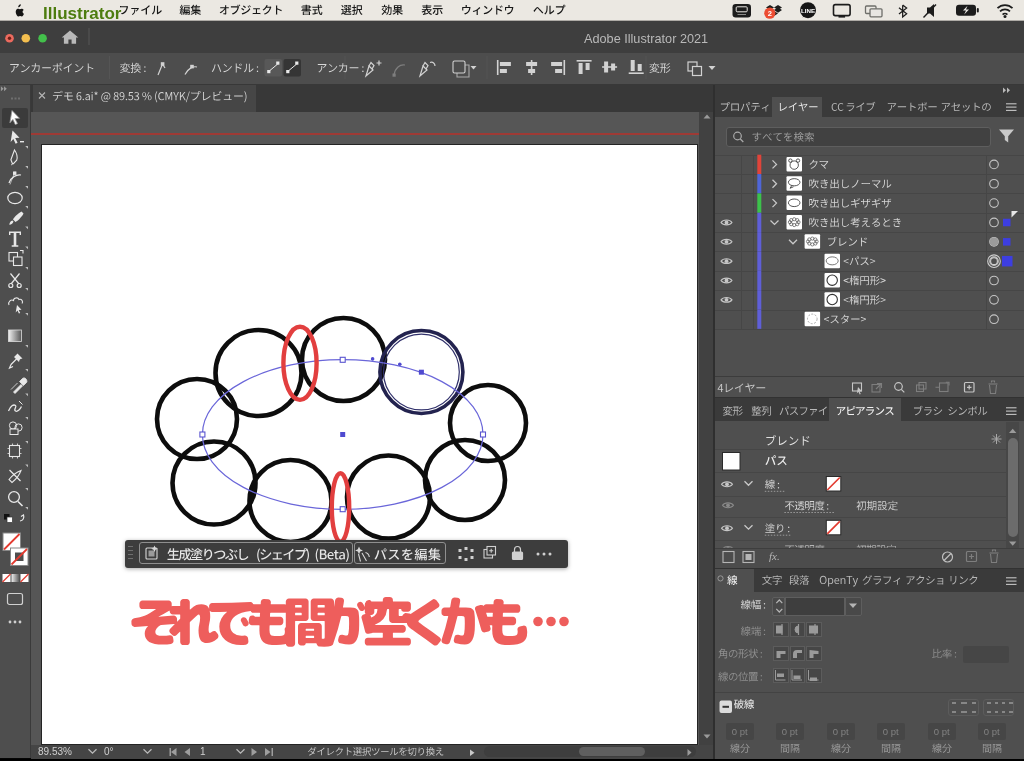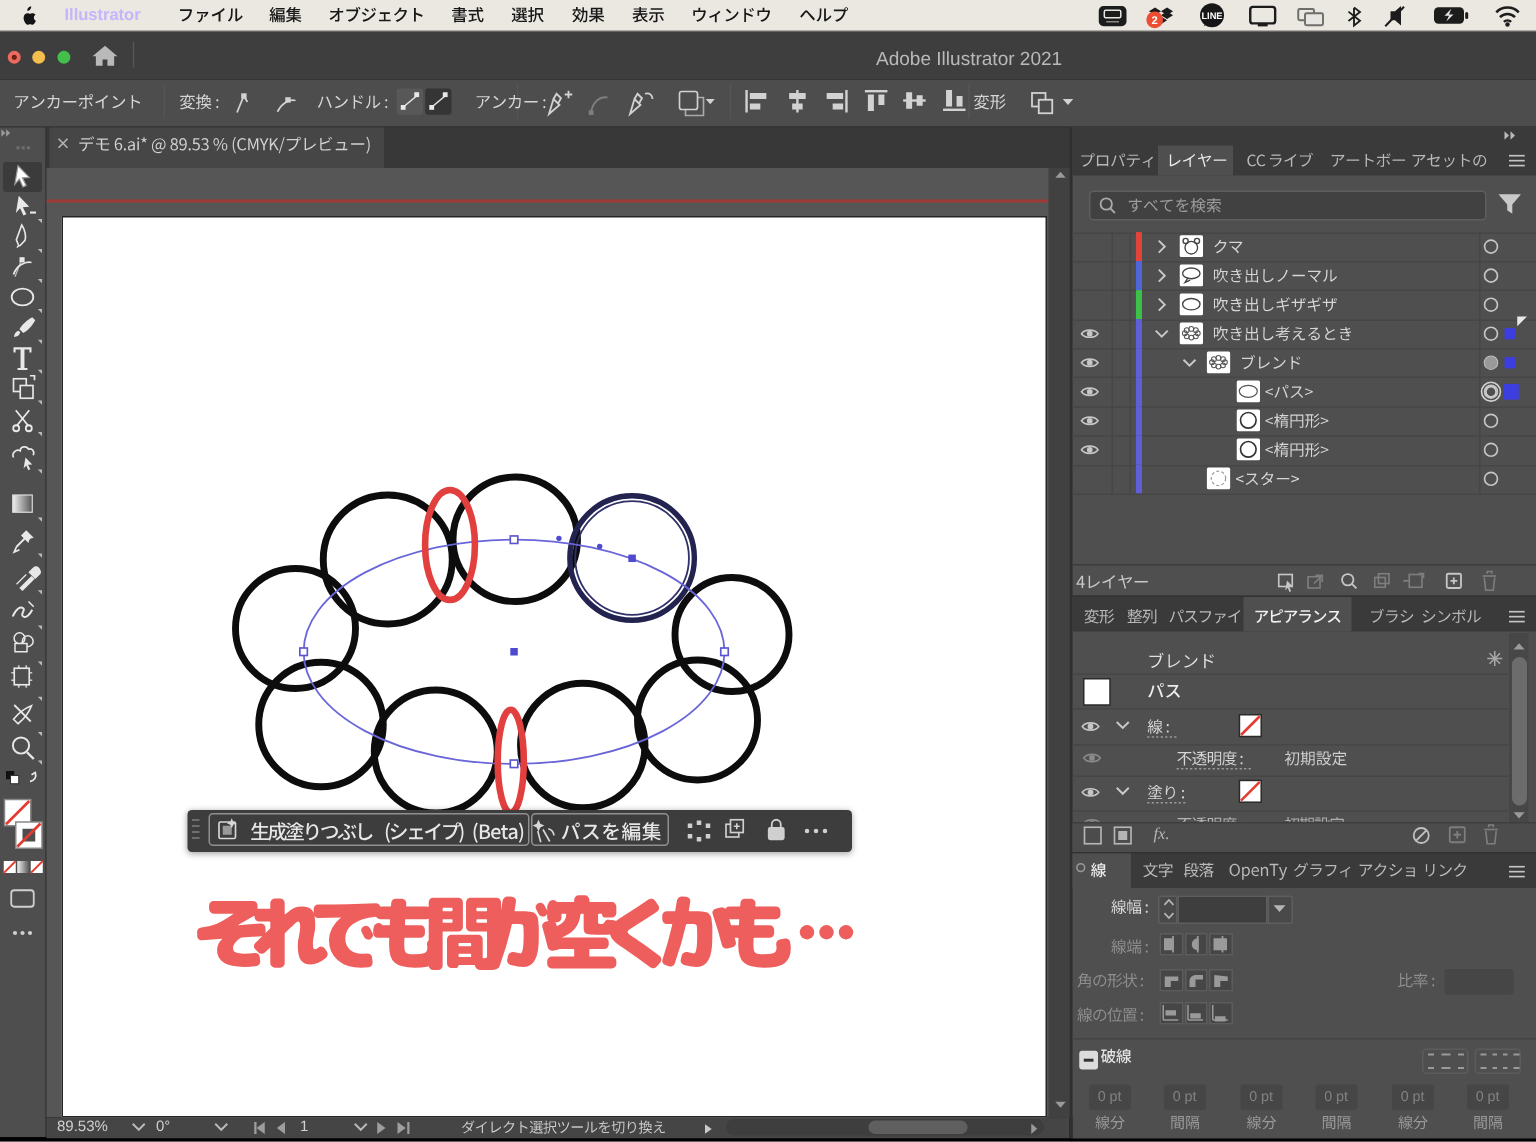--- a/index.html
+++ b/index.html
@@ -113,21 +113,21 @@
 <div class="a" style="left:948px;top:698.5px;width:31px;height:17.5px;border:1px solid #5c5c5c;border-radius:3px;box-sizing:border-box"></div>
 <div class="a" style="left:983px;top:698.5px;width:31px;height:17.5px;border:1px solid #5c5c5c;border-radius:3px;box-sizing:border-box"></div>
 <div class="a" style="left:725.5px;top:723px;width:28.5px;height:17px;background:#464646;border-radius:2px;text-align:center;font-size:9.5px;line-height:17px;color:#828282">0 pt</div>
 <div class="a" style="left:775.5px;top:723px;width:28.5px;height:17px;background:#464646;border-radius:2px;text-align:center;font-size:9.5px;line-height:17px;color:#828282">0 pt</div>
 <div class="a" style="left:826.5px;top:723px;width:28.5px;height:17px;background:#464646;border-radius:2px;text-align:center;font-size:9.5px;line-height:17px;color:#828282">0 pt</div>
 <div class="a" style="left:876.5px;top:723px;width:28.5px;height:17px;background:#464646;border-radius:2px;text-align:center;font-size:9.5px;line-height:17px;color:#828282">0 pt</div>
 <div class="a" style="left:927.5px;top:723px;width:28.5px;height:17px;background:#464646;border-radius:2px;text-align:center;font-size:9.5px;line-height:17px;color:#828282">0 pt</div>
 <div class="a" style="left:977.5px;top:723px;width:28.5px;height:17px;background:#464646;border-radius:2px;text-align:center;font-size:9.5px;line-height:17px;color:#828282">0 pt</div>
 
 <div class="a" style="left:584px;top:31.5px;font-size:12.7px;color:#b9b9b9">Adobe Illustrator 2021</div>
-<div class="a" style="left:43px;top:3.5px;font-size:11px;font-weight:bold;color:#c4b5fd">Illustrator</div>
+<div class="a" style="left:43px;top:3.5px;font-size:17px;font-weight:bold;color:#4d7c0f">Illustrator</div>
 
 <div class="a" style="left:124.5px;top:540px;width:443px;height:28px;background:#3d3d3d;border-radius:3px;z-index:3;box-shadow:0 1px 4px rgba(0,0,0,0.35)"></div>
 <div class="a" style="left:139.4px;top:542.2px;width:214px;height:21.5px;border:1px solid #8f8f8f;border-radius:3px;box-sizing:border-box;z-index:3"></div>
 <div class="a" style="left:353.5px;top:542.2px;width:92.5px;height:21.5px;border:1px solid #8f8f8f;border-radius:3px;box-sizing:border-box;z-index:3"></div>
 <div class="a" style="left:128px;top:546px;width:5px;height:16px;z-index:3;background:repeating-linear-gradient(#6e6e6e 0 1.5px,#3d3d3d 1.5px 4px)"></div>
 
 <svg class="a" style="left:0;top:0;z-index:5" width="1024" height="761" viewBox="0 0 1024 761">
     <g fill="#141414" transform="translate(5.2,1.2) scale(0.75)">
       <path d="M19.9 6.8c.6-.75 1.05-1.75.9-2.8-.9.05-1.95.6-2.55 1.35-.55.65-1.05 1.7-.9 2.7 1 .1 2-.5 2.55-1.25z"></path>
       <path d="M22.2 10.1c-1.05-.1-2 .6-2.55.6-.55 0-1.35-.57-2.25-.55-1.15.02-2.2.67-2.8 1.7-1.2 2.07-.3 5.15.85 6.83.57.82 1.25 1.75 2.15 1.72.85-.03 1.2-.55 2.2-.55 1 0 1.3.55 2.2.53.9-.02 1.5-.83 2.05-1.66.65-.94.9-1.85.92-1.9-.02-.01-1.77-.68-1.79-2.7-.02-1.68 1.38-2.5 1.44-2.54-.8-1.15-2-1.43-2.42-1.48z"></path>

